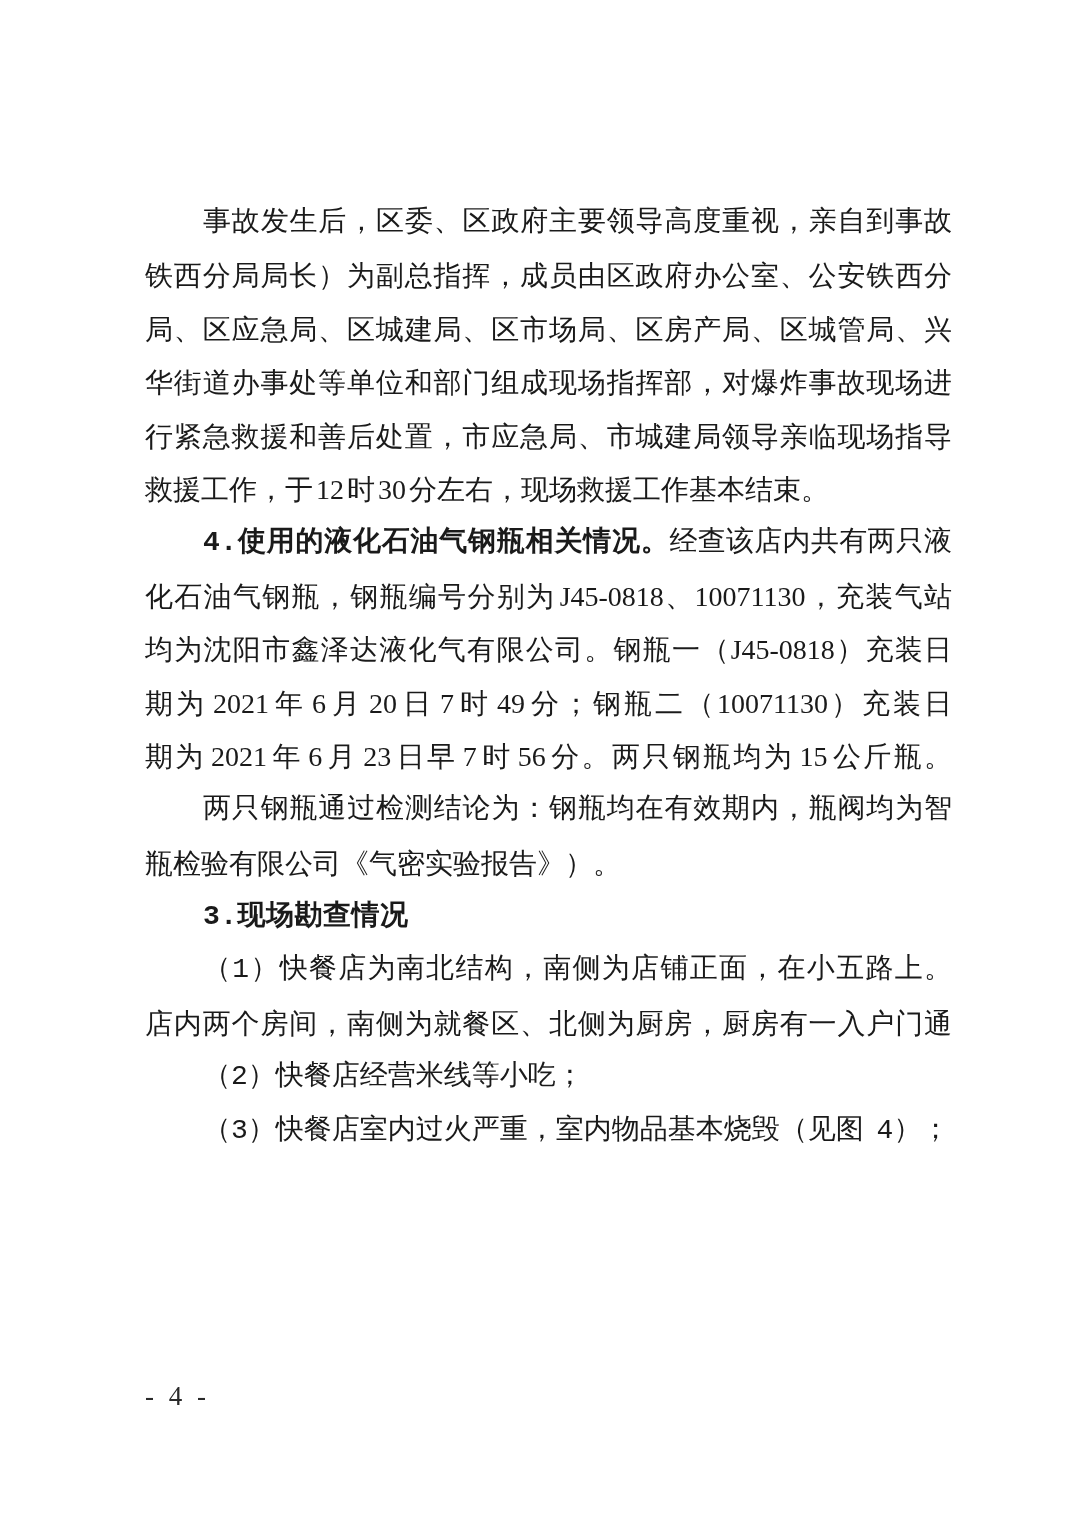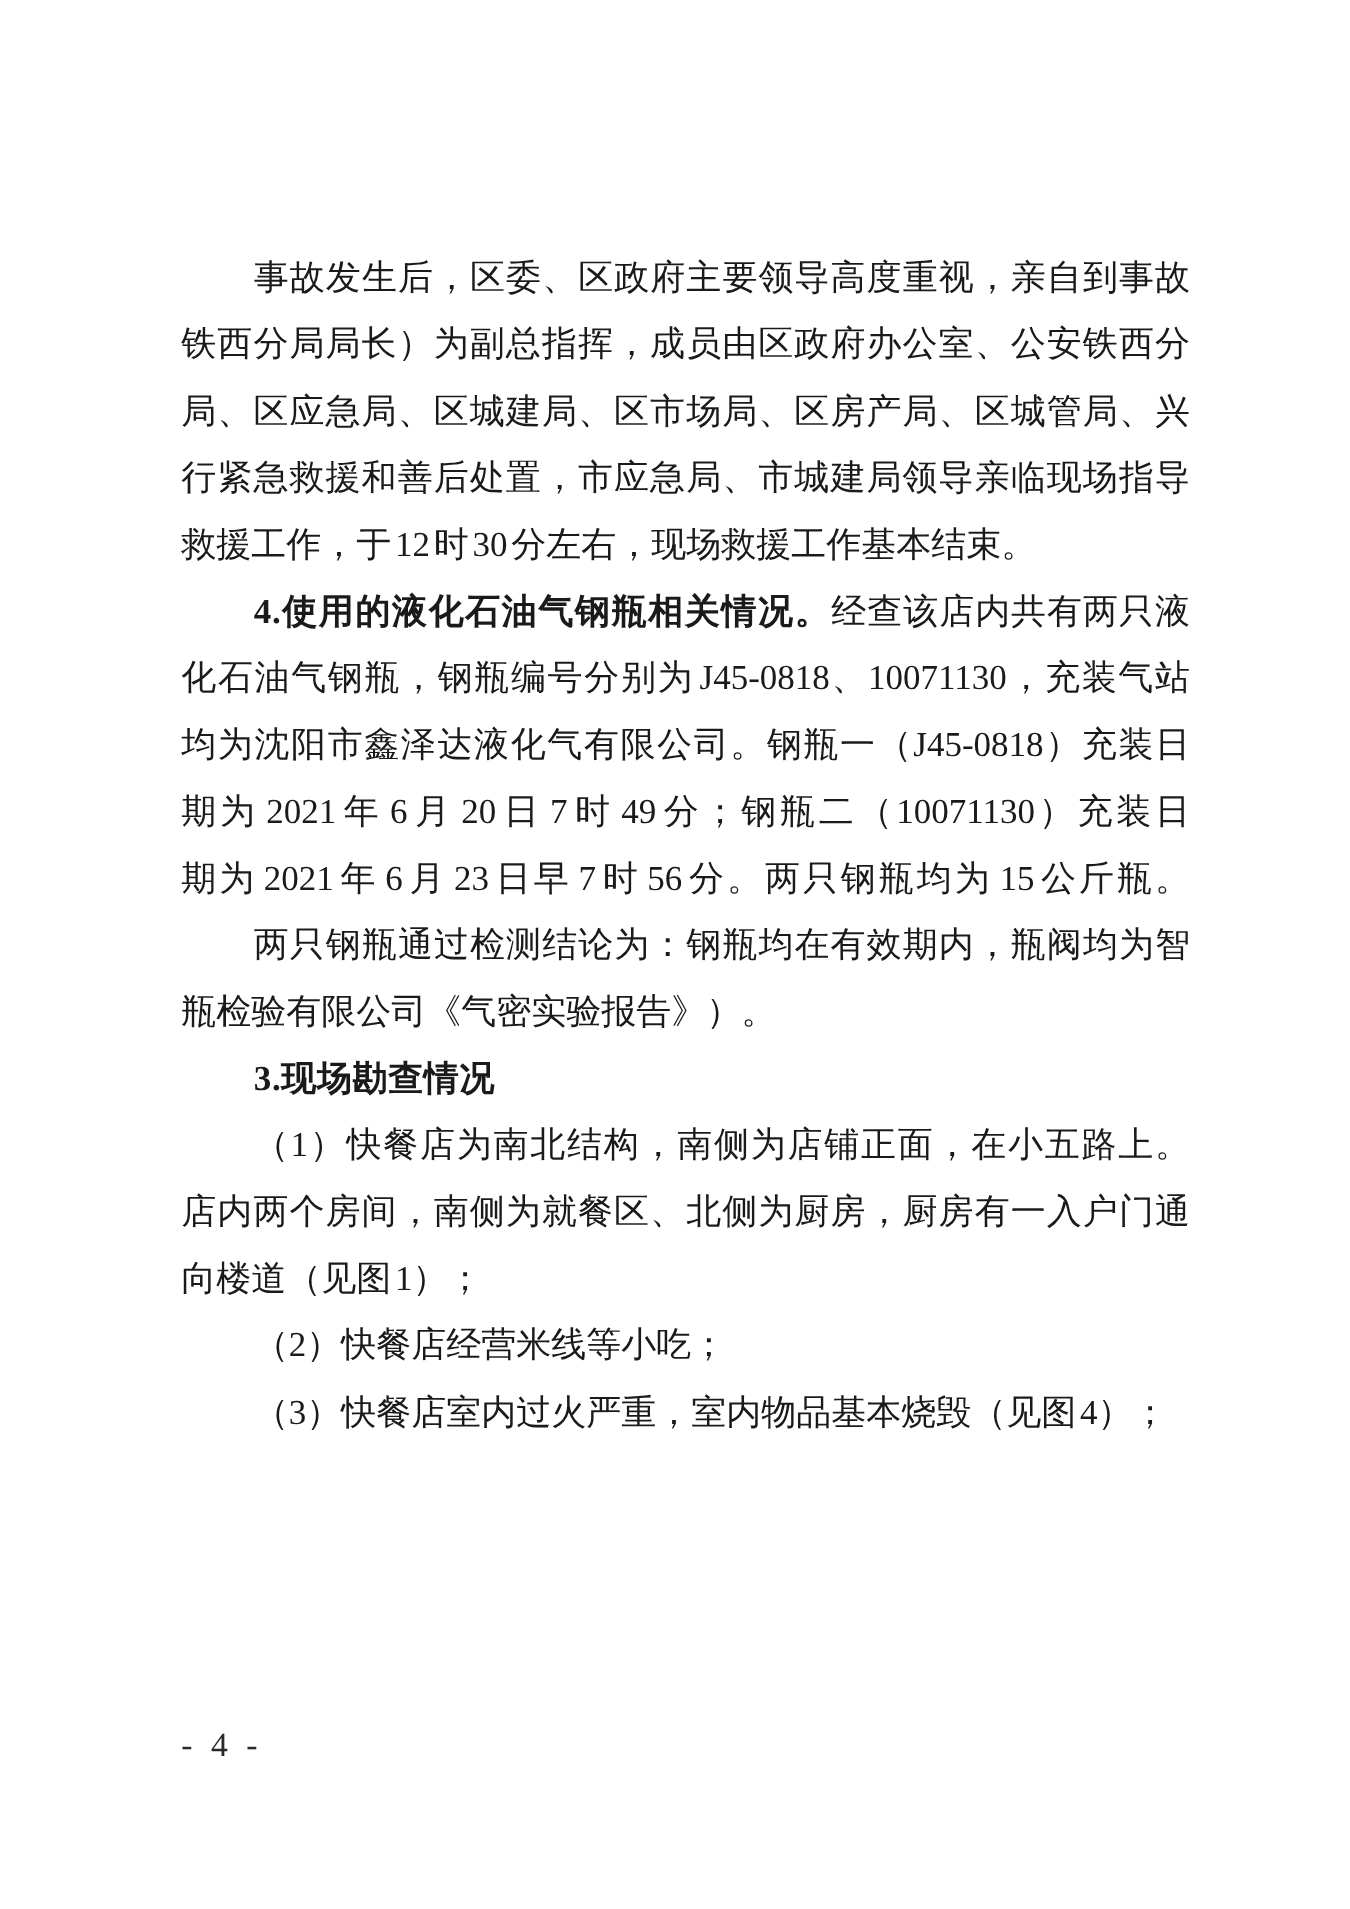--- a/index.html
+++ b/index.html
@@ -30,20 +30,21 @@
     word-spacing: -4px;
     text-align: left;
   }
   .line.just {
     white-space: normal;
     text-align: justify;
     text-align-last: justify;
   }
   .line.ind {
     padding-left: 58px;
+    font-family: Liberation Mono, monospace;
   }
   .seg-b {
     font-weight: 700;
     letter-spacing: 0.5px;
   }
   .footer {
     position: absolute;
     left: 145px;
     top: 1380px;
     font-size: 27px;
@@ -56,20 +57,21 @@
 <body>
 
 <div class="page">
 
   <div class="doc-body">
 
     <div>
       <div class="line ind just"><span class="seg-b"></span><span>事故发生后，区委、区政府主要领导高度重视，亲自到事故</span></div>
       <div class="line just"><span class="seg-b"></span><span>铁西分局局长）为副总指挥，成员由区政府办公室、公安铁西分</span></div>
       <div class="line just"><span class="seg-b"></span><span>局、区应急局、区城建局、区市场局、区房产局、区城管局、兴</span></div>
+      <div class="line just"><span class="seg-b"></span><span>华街道办事处等单位和部门组成现场指挥部，对爆炸事故现场进</span></div>
       <div class="line just"><span class="seg-b"></span><span>行紧急救援和善后处置，市应急局、市城建局领导亲临现场指导</span></div>
       <div class="line"><span class="seg-b"></span><span>救援工作，于 12 时 30 分左右，现场救援工作基本结束。</span></div>
     </div>
 
     <div>
       <div class="line ind just"><span class="seg-b">4.使用的液化石油气钢瓶相关情况。</span><span>经查该店内共有两只液</span></div>
       <div class="line just"><span class="seg-b"></span><span>化石油气钢瓶，钢瓶编号分别为 J45-0818、10071130，充装气站</span></div>
       <div class="line just"><span class="seg-b"></span><span>均为沈阳市鑫泽达液化气有限公司。钢瓶一（J45-0818）充装日</span></div>
       <div class="line just"><span class="seg-b"></span><span>期为 2021 年 6 月 20 日 7 时 49 分；钢瓶二（10071130）充装日</span></div>
       <div class="line just"><span class="seg-b"></span><span>期为 2021 年 6 月 23 日早 7 时 56 分。两只钢瓶均为 15 公斤瓶。</span></div>
@@ -80,21 +82,20 @@
       <div class="line"><span class="seg-b"></span><span>瓶检验有限公司《气密实验报告》）。</span></div>
     </div>
 
     <div>
       <div class="line ind"><span class="seg-b">3.现场勘查情况</span><span></span></div>
     </div>
 
     <div>
       <div class="line ind just"><span class="seg-b"></span><span>（1）快餐店为南北结构，南侧为店铺正面，在小五路上。</span></div>
       <div class="line just"><span class="seg-b"></span><span>店内两个房间，南侧为就餐区、北侧为厨房，厨房有一入户门通</span></div>
-      <div class="line"><span class="seg-b"></span><span>向楼道（见图 1）；</span></div>
     </div>
 
     <div>
       <div class="line ind"><span class="seg-b"></span><span>（2）快餐店经营米线等小吃；</span></div>
     </div>
 
     <div>
       <div class="line ind"><span class="seg-b"></span><span>（3）快餐店室内过火严重，室内物品基本烧毁（见图 4）；</span></div>
     </div>
 

